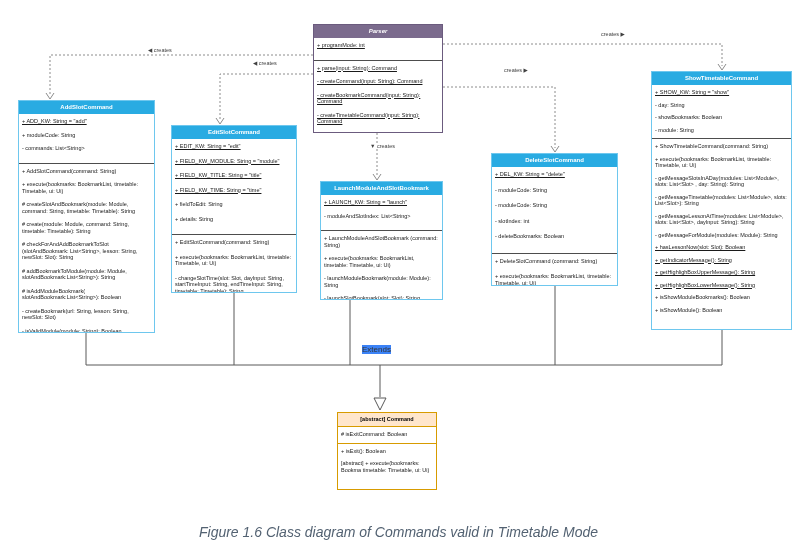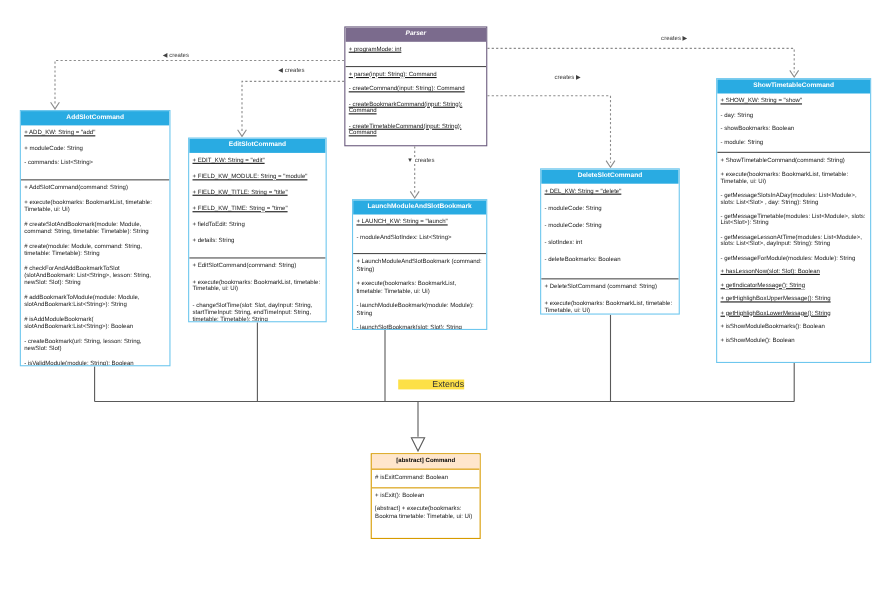--- a/index.html
+++ b/index.html
@@ -32,21 +32,21 @@
   .gap7 .row { margin-bottom:7px; }
   .gap8 .row { margin-bottom:8px; }
   .gap9 .row { margin-bottom:9px; }
   .u { text-decoration:underline; }
   .parser-box .row { text-decoration:underline; }
   .edge-label {
     position:absolute; z-index:2; font-size:5.5px; color:#404040;
     background:#fff; padding:0 1px; white-space:nowrap;
   }
   .extends-label {
-    position:absolute; z-index:2; font-size:8px; color:#333; background:#fde047;padding-left:31px;
+    position:absolute; z-index:2; font-size:8px; color:#333; background:#3b82f6;
   }
   #caption {
     position:absolute; left:0; right:0; top:524px; text-align:center;
     font-style:italic; font-size:14px; color:var(--caption-color);
   }
 </style>
 </head>
 <body>
 
 <div id="page">
@@ -196,13 +196,14 @@
     <div class="uml-header">[abstract] Command</div>
     <div class="uml-section attrs">
         <div class="row"># isExitCommand: Boolean</div>
       </div>
     <div class="uml-section methods">
         <div class="row">+ isExit(): Boolean</div>
         <div class="row">[abstract] + execute(bookmarks: Bookma timetable: Timetable, ui: Ui)</div>
       </div>
   </div>
 
+  <div id="caption">Figure 1.6 Class diagram of Commands valid in Timetable Mode</div>
 </div>
 
 </body></html>

